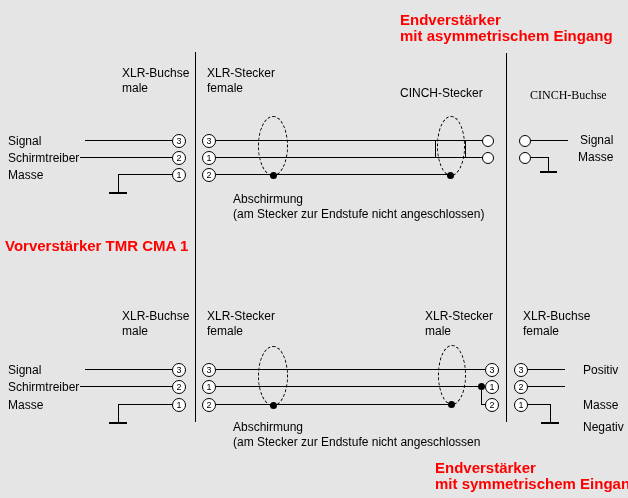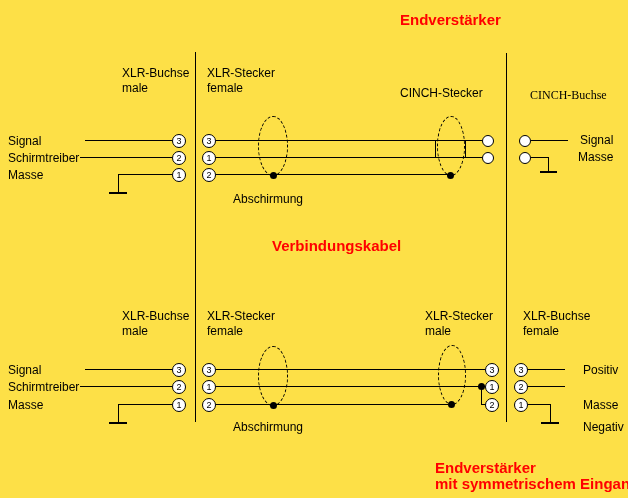--- a/index.html
+++ b/index.html
@@ -1,38 +1,39 @@
 <!DOCTYPE html>
 <html><head>
 <meta charset="utf-8">
 <style>
   * { margin:0; padding:0; box-sizing:border-box; }
   html,body { background:#ffffff; }
   #canvas {
-    position:relative; width:628px; height:498px; background:#fde047;
+    position:relative; width:628px; height:498px; background:#e5e5e5;
     font-family:"Liberation Sans", sans-serif; color:#000; overflow:hidden;
   }
   .lbl { position:absolute; font-size:12px; line-height:15px; white-space:nowrap; }
   .red { position:absolute; font-size:15px; font-weight:bold; line-height:16px; white-space:nowrap; color:#ff0000; }
   .hl  { position:absolute; height:1px; background:#000; }
   .vl  { position:absolute; width:1px; background:#000; }
   .bar { position:absolute; height:2px; background:#000; }
   .pin { position:absolute; width:14px; height:14px; border:1px solid #000; border-radius:50%;
          background:#fff; font-size:9px; line-height:12px; text-align:center; }
   .oc  { position:absolute; width:12px; height:12px; border:1px solid #000; border-radius:50%; background:#fff; }
   .dot { position:absolute; width:7px; height:7px; border-radius:50%; background:#000; }
   .el  { position:absolute; border:1px dashed #000; border-radius:50%; background:transparent; }
 </style>
 </head>
 <body>
 
 <div id="canvas">
 
   <div class="red" style="left: 400px; top: 12px; color: rgb(255, 0, 0);">Endverstärker</div>
-  <div class="red" style="left: 272px; top: 238px; color: rgb(255, 0, 0);">Verbindungskabel</div>
+  <div class="red" style="left: 400px; top: 28px; color: rgb(255, 0, 0);">mit asymmetrischem Eingang</div>
+  <div class="red" style="left: 5px; top: 238px; color: rgb(255, 0, 0);">Vorverstärker TMR CMA 1</div>
   <div class="red" style="left: 435px; top: 460px; color: rgb(255, 0, 0);">Endverstärker</div>
   <div class="red" style="left: 435px; top: 476px; color: rgb(255, 0, 0);">mit symmetrischem Eingang</div>
 
   <div class="vl" style="left:195px;top:52px;height:370px;"></div>
   <div class="vl" style="left:506px;top:53px;height:369px;"></div>
 
   <div class="lbl" style="left:122px;top:66px;">XLR-Buchse</div>
   <div class="lbl" style="left:122px;top:81px;">male</div>
   <div class="lbl" style="left:207px;top:66px;">XLR-Stecker</div>
   <div class="lbl" style="left:207px;top:81px;">female</div>
@@ -61,20 +62,21 @@
   <div class="el" style="left:258px;top:116px;width:30px;height:60px;"></div>
   <div class="el" style="left:437px;top:116px;width:28px;height:60px;"></div>
   <div class="dot" style="left:270px;top:172px;"></div>
   <div class="dot" style="left:447px;top:172px;"></div>
   <div class="vl" style="left:435px;top:141px;height:17px;"></div>
   <div class="vl" style="left:465px;top:141px;height:17px;"></div>
   <div class="oc" style="left:482px;top:135px;"></div>
   <div class="oc" style="left:482px;top:152px;"></div>
 
   <div class="lbl" style="left:233px;top:192px;">Abschirmung</div>
+  <div class="lbl" style="left:233px;top:207px;">(am Stecker zur Endstufe nicht angeschlossen)</div>
 
   <div class="oc" style="left:519px;top:135px;"></div>
   <div class="oc" style="left:519px;top:152px;"></div>
   <div class="hl" style="left:531px;top:140px;width:37px;"></div>
   <div class="hl" style="left:531px;top:157px;width:17px;"></div>
   <div class="vl" style="left:548px;top:157px;height:15px;"></div>
   <div class="bar" style="left:540px;top:171px;width:17px;"></div>
   <div class="lbl" style="left:580px;top:133px;">Signal</div>
   <div class="lbl" style="left:578px;top:150px;">Masse</div>
 
@@ -111,20 +113,21 @@
   <div class="dot" style="left:270px;top:402px;"></div>
   <div class="dot" style="left:448px;top:401px;"></div>
   <div class="dot" style="left:478px;top:383px;"></div>
   <div class="vl" style="left:481px;top:387px;height:18px;"></div>
   <div class="hl" style="left:481px;top:404px;width:5px;"></div>
   <div class="pin" style="left:485px;top:363px;">3</div>
   <div class="pin" style="left:485px;top:380px;">1</div>
   <div class="pin" style="left:485px;top:398px;">2</div>
 
   <div class="lbl" style="left:233px;top:420px;">Abschirmung</div>
+  <div class="lbl" style="left:233px;top:435px;">(am Stecker zur Endstufe nicht angeschlossen</div>
 
   <div class="pin" style="left:514px;top:363px;">3</div>
   <div class="pin" style="left:514px;top:380px;">2</div>
   <div class="pin" style="left:514px;top:398px;">1</div>
   <div class="hl" style="left:528px;top:369px;width:37px;"></div>
   <div class="hl" style="left:528px;top:386px;width:37px;"></div>
   <div class="hl" style="left:528px;top:404px;width:22px;"></div>
   <div class="vl" style="left:550px;top:404px;height:19px;"></div>
   <div class="bar" style="left:541px;top:422px;width:18px;"></div>
   <div class="lbl" style="left:583px;top:363px;">Positiv</div>

